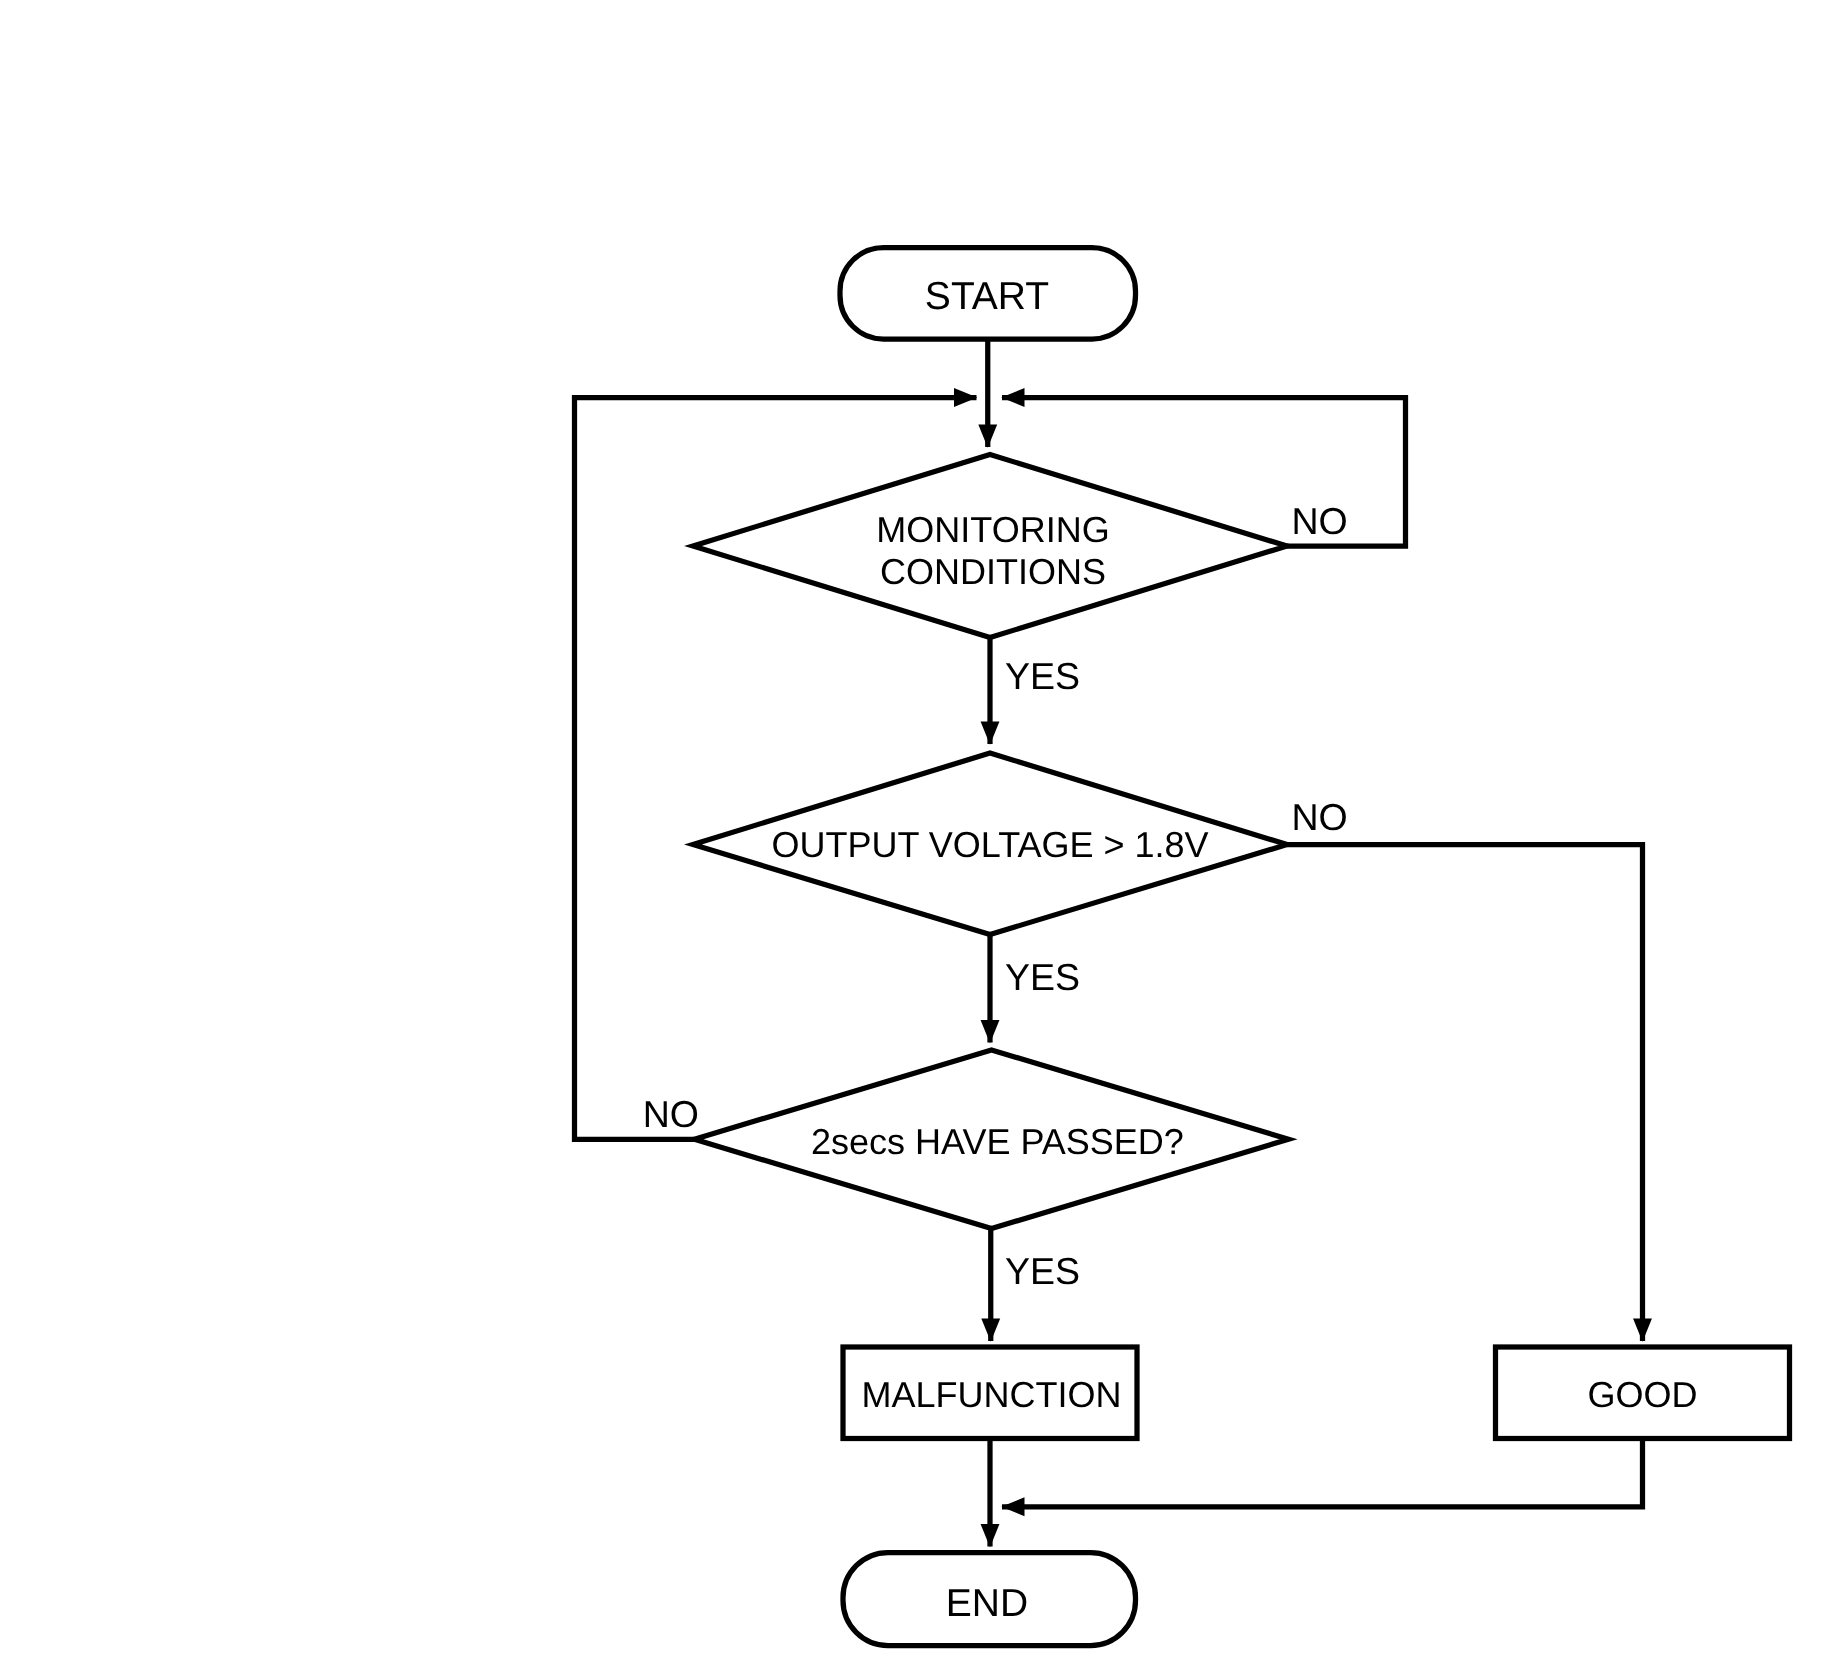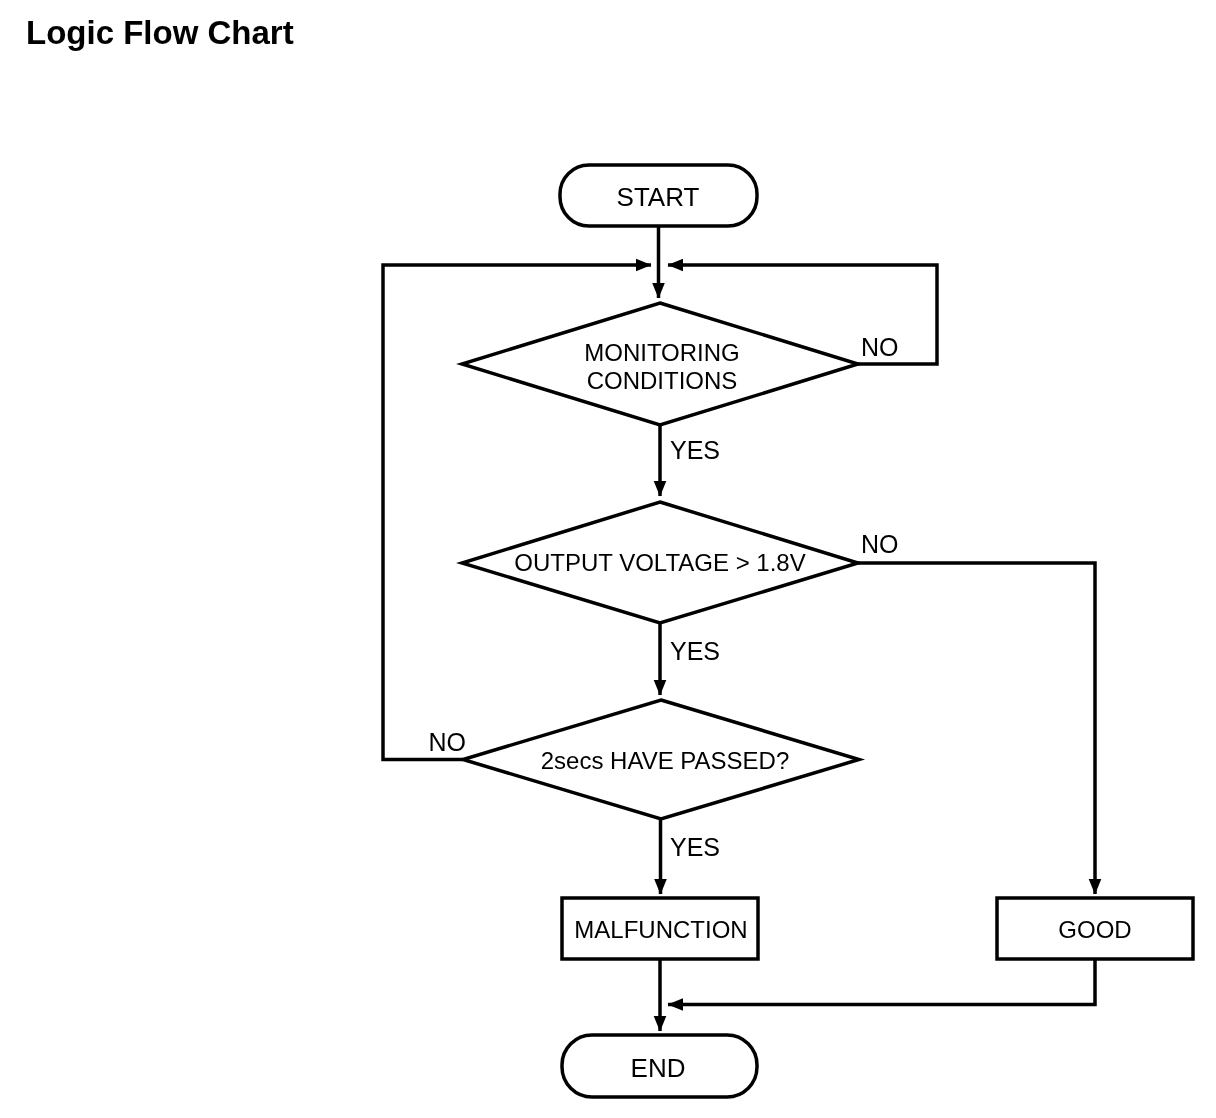--- a/index.html
+++ b/index.html
@@ -55,21 +55,20 @@
     font-family: "Liberation Sans", sans-serif;
     font-size: 25px;
     fill: #000000;
   }
 </style>
 </head>
 <body>
 
 <div class="page">
 
-  <h1 class="page-title">Logic Flow Chart</h1>
 
   <svg class="flowchart" width="1216" height="1118" viewBox="0 0 1216 1118">
     <defs>
       <marker id="arrow" markerUnits="userSpaceOnUse" markerWidth="18" markerHeight="16" refX="15.5" refY="7.5" orient="auto">
         <path d="M0.5,1.2 L16,7.5 L0.5,13.8 Z" fill="#000000"></path>
       </marker>
     </defs>
 
     <path class="edge" d="M658.5,226 L658.5,298" marker-end="url(#arrow)"></path>
     <path class="edge" d="M463,759.5 L383,759.5 L383,265 L651,265" marker-end="url(#arrow)"></path>

